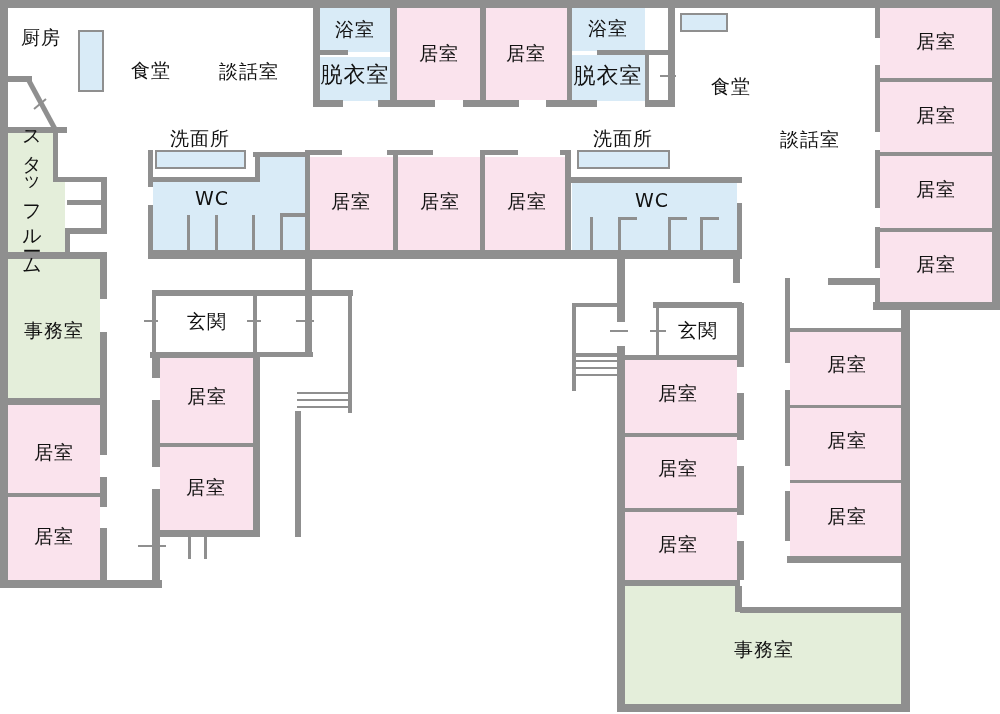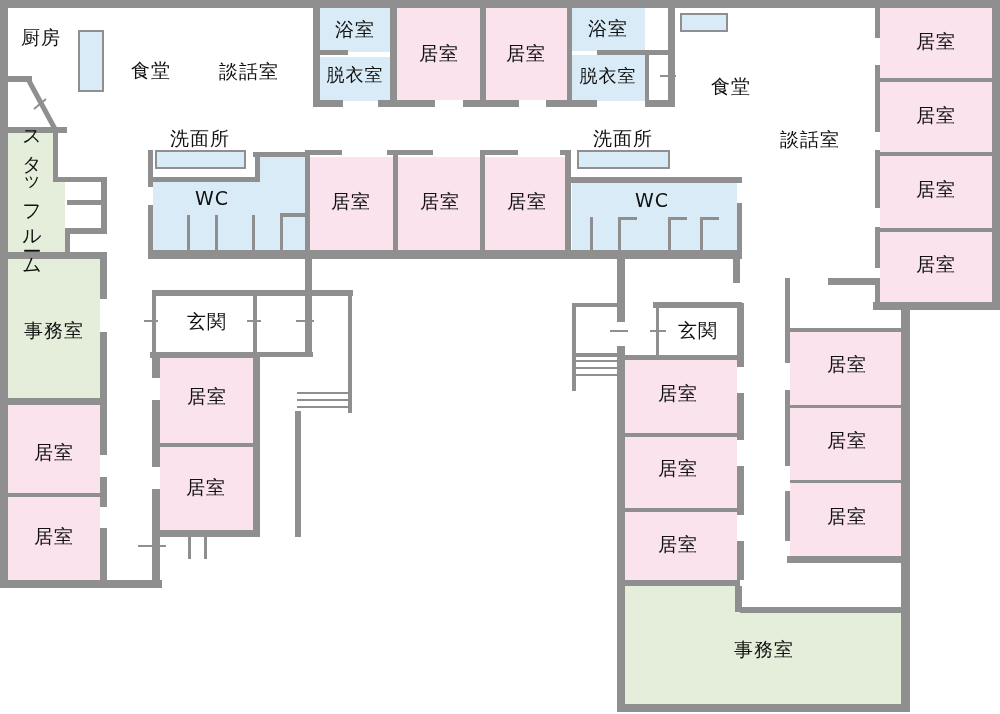--- a/index.html
+++ b/index.html
@@ -7,21 +7,21 @@
         font-family:"DejaVu Sans","Liberation Sans",sans-serif;color:var(--text,#111);overflow:hidden}
   .room{position:absolute}
   .pink{background:var(--resident-room-fill,#fae3ed)}
   .blue{background:var(--wet-area-fill,#d9ebf7)}
   .green{background:var(--office-fill,#e4eeda)}
   .counter{position:absolute;background:var(--wet-area-fill,#d9ebf7);
            border:2px solid var(--wall,#8f8f8f);box-sizing:border-box}
   .walls{position:absolute;left:0;top:0}
   .lbl{position:absolute;transform:translate(-50%,-50%);font-size:19px;white-space:nowrap;
        letter-spacing:1px;z-index:5}
-  .lbl.sm{font-size:18px}
+  .lbl.sm{font-size:22px}
   .lbl.v{writing-mode:vertical-rl;letter-spacing:3px}
 </style>
 </head>
 <body>
 
 <div class="plan">
 
   <div class="room blue" style="left:320px;top:8px;width:70px;height:44px"></div>
   <div class="room blue" style="left:320px;top:57px;width:70px;height:44px"></div>
   <div class="room pink" style="left:397px;top:8px;width:83px;height:92px"></div>

